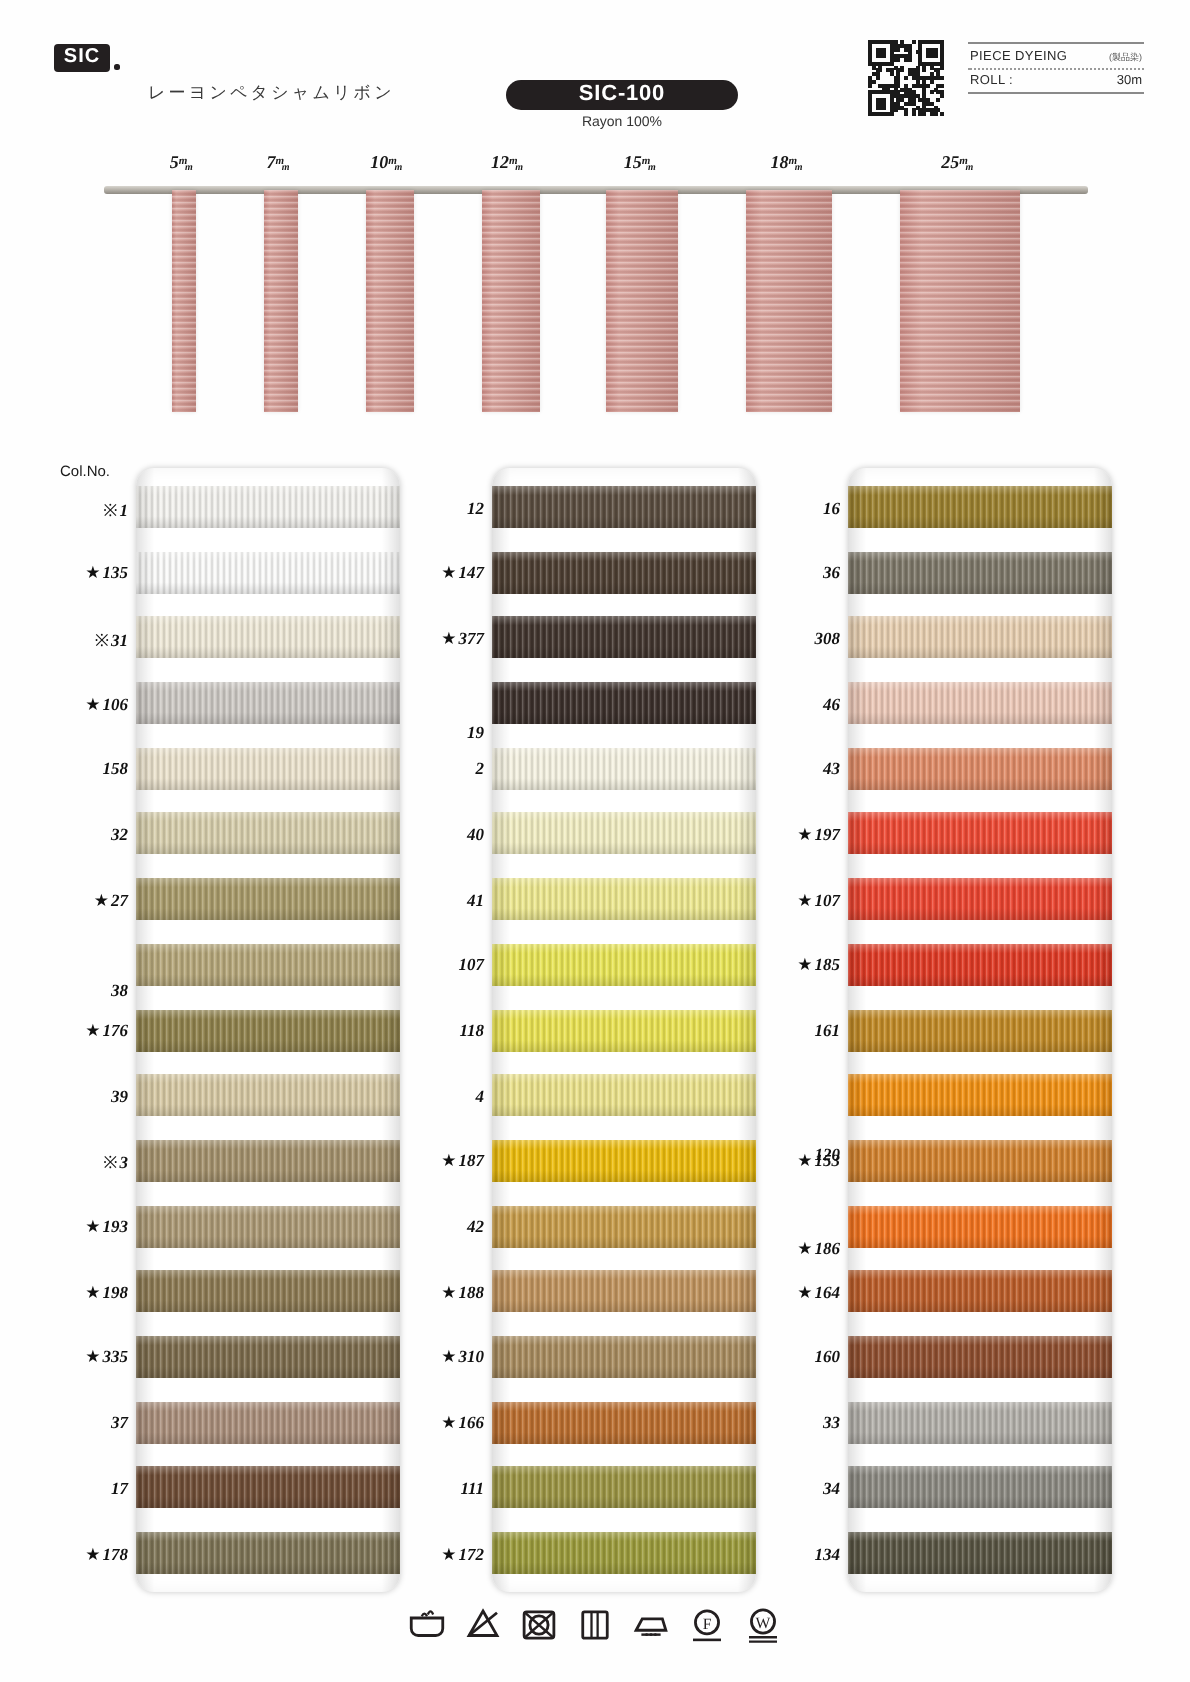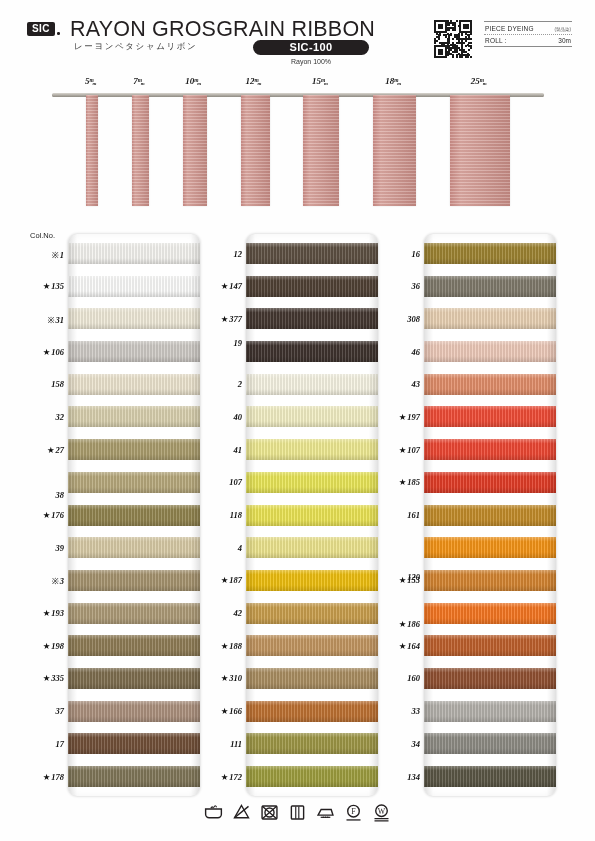--- a/index.html
+++ b/index.html
@@ -178,21 +178,20 @@
 </style>
 </head>
 <body>
 
 <div id="page">
 
   <div id="header">
     <div id="sic-logo">SIC</div>
     <div id="sic-logo-dot"></div>
 
-    <div id="main-title">RAYON GROSGRAIN RIBBON</div>
     <div id="jp-subtitle">レーヨンペタシャムリボン</div>
 
     <div id="code-badge">SIC-100</div>
     <div id="composition">Rayon 100%</div>
 
     <div id="qr-code">
         <div class="qm" style="left: 0px; top: 0px; width: 2px; height: 2px;"></div>
         <div class="qm" style="left: 1.80952px; top: 0px; width: 2px; height: 2px;"></div>
         <div class="qm" style="left: 3.61905px; top: 0px; width: 2px; height: 2px;"></div>
         <div class="qm" style="left: 5.42857px; top: 0px; width: 2px; height: 2px;"></div>
@@ -638,21 +637,21 @@
           <span class="shade"></span>
         </div>
         <div class="swatch" style="top: 532px; background: rgb(154, 154, 56);">
           <span class="tex"></span>
           <span class="shade"></span>
         </div>
       </div>
       <div class="swatch-label" style="top: 14.5px;"><span>12</span></div>
       <div class="swatch-label" style="top: 47.1875px;"><span class="mark">★</span><span>147</span></div>
       <div class="swatch-label" style="top: 79.875px;"><span class="mark">★</span><span>377</span></div>
-      <div class="swatch-label" style="top: 104px;"><span>19</span></div>
+      <div class="swatch-label" style="top: 127px;"><span>19</span></div>
       <div class="swatch-label" style="top: 145.25px;"><span>2</span></div>
       <div class="swatch-label" style="top: 177.938px;"><span>40</span></div>
       <div class="swatch-label" style="top: 210.625px;"><span>41</span></div>
       <div class="swatch-label" style="top: 243.312px;"><span>107</span></div>
       <div class="swatch-label" style="top: 276px;"><span>118</span></div>
       <div class="swatch-label" style="top: 308.688px;"><span>4</span></div>
       <div class="swatch-label" style="top: 341.375px;"><span class="mark">★</span><span>187</span></div>
       <div class="swatch-label" style="top: 374.062px;"><span>42</span></div>
       <div class="swatch-label" style="top: 406.75px;"><span class="mark">★</span><span>188</span></div>
       <div class="swatch-label" style="top: 439.438px;"><span class="mark">★</span><span>310</span></div>

